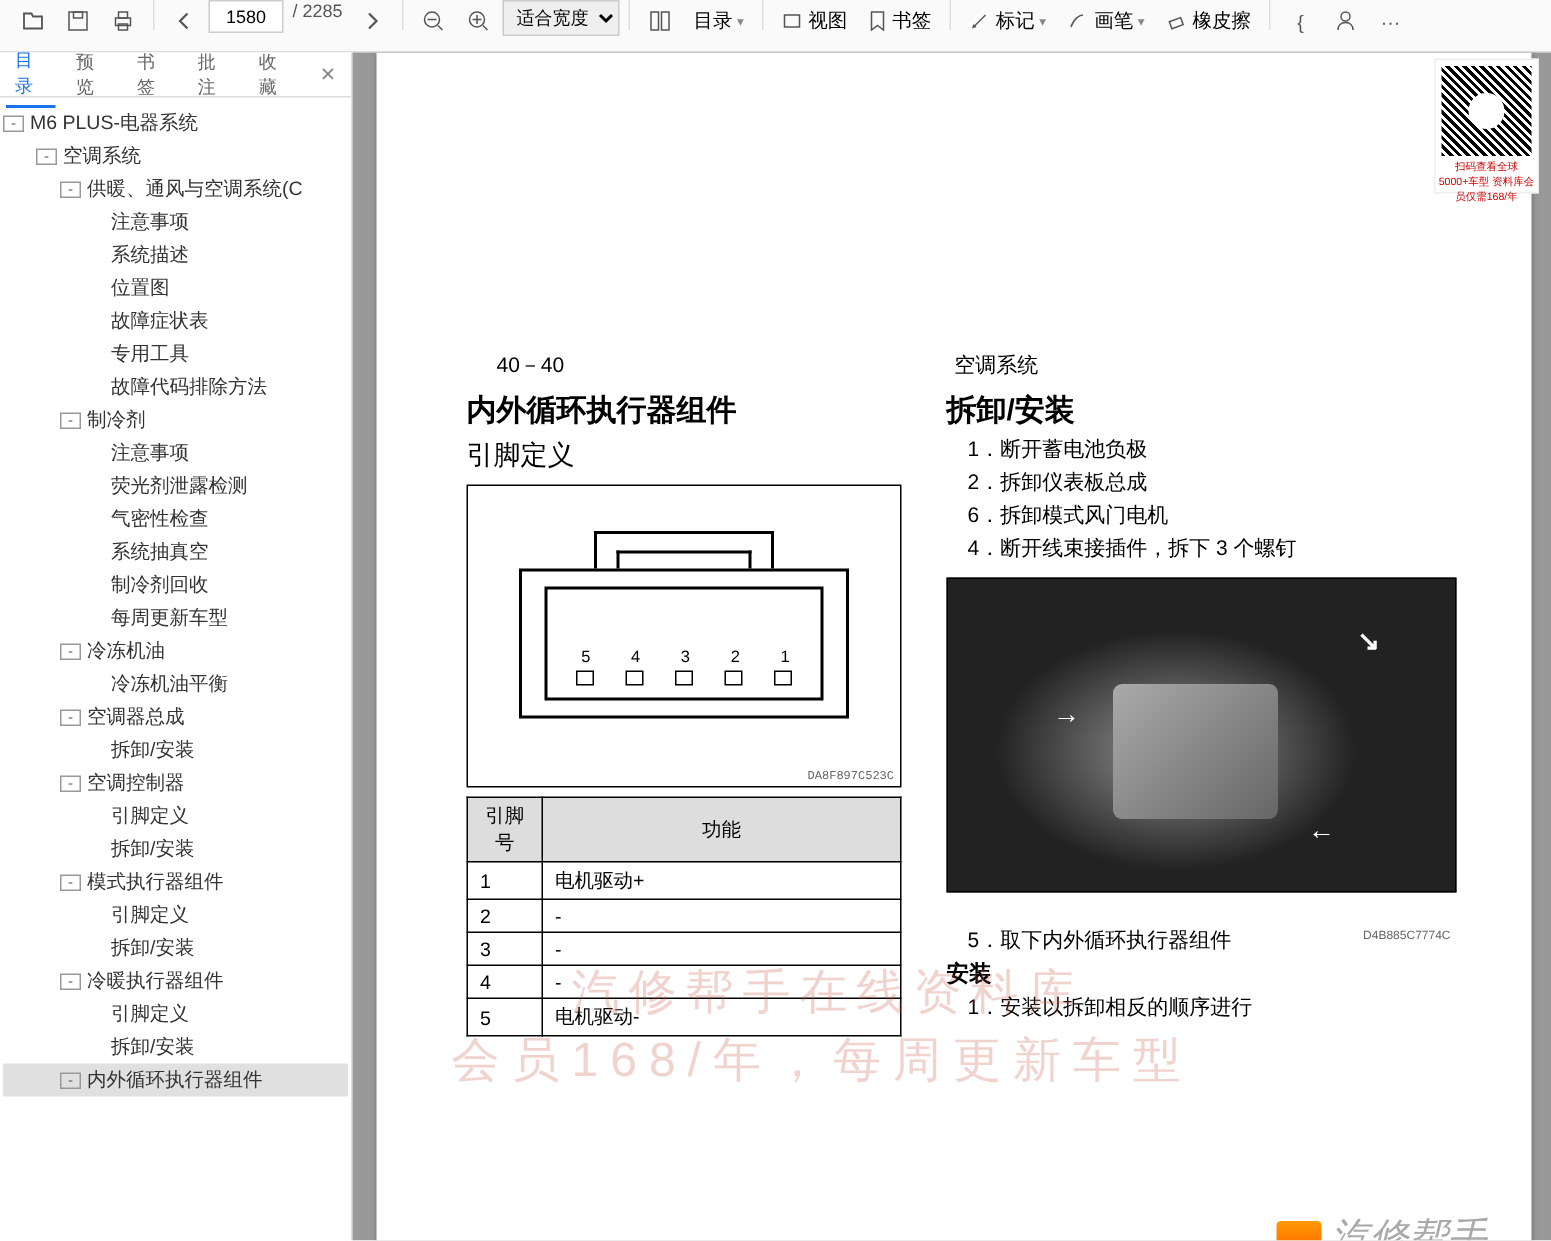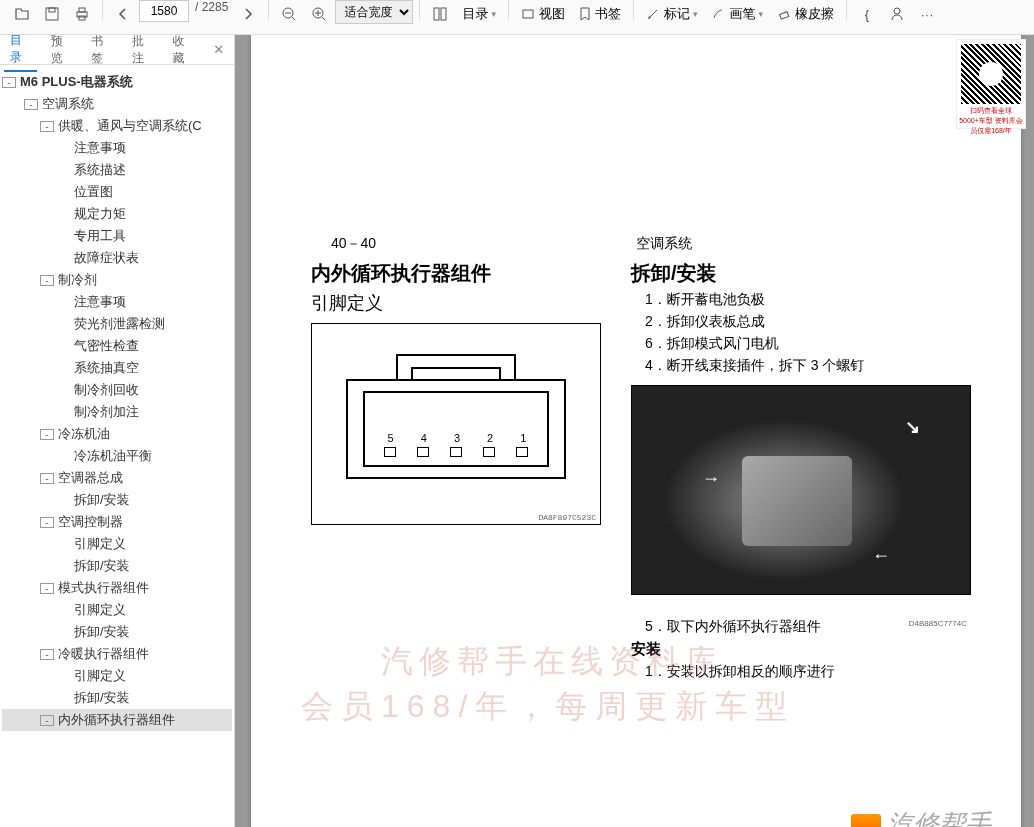--- a/index.html
+++ b/index.html
@@ -18,21 +18,21 @@
 .side-tabs { display: flex; height: 30px; border-bottom: 1px solid #ddd; align-items: center; padding: 0 4px; gap: 8px; }
 .side-tab { font-size: 12px; color: #666; cursor: pointer; padding: 4px 6px; }
 .side-tab.active { color: #1a73e8; border-bottom: 2px solid #1a73e8; }
 .side-close { margin-left: auto; cursor: pointer; color: #888; padding: 0 6px; }
 .tree { flex: 1; overflow-y: auto; padding: 6px 2px; font-size: 13px; }
 .tree-item { display: flex; align-items: center; padding: 2px 0; cursor: pointer; white-space: nowrap; }
 .tree-item.sel { background: #e0e0e0; }
 .tree-toggle { width: 14px; text-align: center; font-size: 10px; color: #666; border: 1px solid #999; line-height: 10px; height: 11px; margin-right: 4px; }
 .tree-spacer { display: inline-block; }
 .tree-label { color: #333; }
-.tree-root { color: #333; font-weight: bold; }
+.tree-root { color: #333; font-weight: normal; }
 .doc-area { flex: 1; background: #999; position: relative; overflow: hidden; }
 .page { position: absolute; left: 16px; top: 0; width: 770px; height: 827px; background: #fff; box-shadow: 0 0 4px rgba(0,0,0,0.3); }
 .page-content { padding: 0; position: relative; height: 100%; }
 .doc-header { position: absolute; top: 200px; left: 80px; right: 40px; display: flex; font-size: 14px; }
 .doc-htitle { margin-left: 260px; }
 .doc-body { position: absolute; top: 225px; left: 40px; right: 30px; display: flex; gap: 30px; }
 .col-left { width: 310px; }
 .col-right { flex: 1; }
 .sec-title { font-size: 20px; font-weight: bold; margin-bottom: 4px; }
 .sub-title { font-size: 18px; margin-bottom: 8px; }
@@ -212,31 +212,31 @@
             <span class="tree-label">系统描述</span>
           </div>
           <div class="tree-item">
             <span class="tree-spacer" style="width:54px"></span>
             <span style="width:18px;display:inline-block"></span>
             <span class="tree-label">位置图</span>
           </div>
           <div class="tree-item">
             <span class="tree-spacer" style="width:54px"></span>
             <span style="width:18px;display:inline-block"></span>
-            <span class="tree-label">规定力矩</span>
+            <span class="tree-label">故障症状表</span>
           </div>
           <div class="tree-item">
             <span class="tree-spacer" style="width:54px"></span>
             <span style="width:18px;display:inline-block"></span>
             <span class="tree-label">专用工具</span>
           </div>
           <div class="tree-item">
             <span class="tree-spacer" style="width:54px"></span>
             <span style="width:18px;display:inline-block"></span>
-            <span class="tree-label">故障症状表</span>
+            <span class="tree-label">故障代码排除方法</span>
           </div>
           <div class="tree-item">
             <span class="tree-spacer" style="width:38px"></span>
             <span class="tree-toggle">-</span>
             <span class="tree-label">制冷剂</span>
           </div>
           <div class="tree-item">
             <span class="tree-spacer" style="width:54px"></span>
             <span style="width:18px;display:inline-block"></span>
             <span class="tree-label">注意事项</span>
@@ -257,21 +257,21 @@
             <span class="tree-label">系统抽真空</span>
           </div>
           <div class="tree-item">
             <span class="tree-spacer" style="width:54px"></span>
             <span style="width:18px;display:inline-block"></span>
             <span class="tree-label">制冷剂回收</span>
           </div>
           <div class="tree-item">
             <span class="tree-spacer" style="width:54px"></span>
             <span style="width:18px;display:inline-block"></span>
-            <span class="tree-label">制冷剂加注</span>
+            <span class="tree-label">每周更新车型</span>
           </div>
           <div class="tree-item">
             <span class="tree-spacer" style="width:38px"></span>
             <span class="tree-toggle">-</span>
             <span class="tree-label">冷冻机油</span>
           </div>
           <div class="tree-item">
             <span class="tree-spacer" style="width:54px"></span>
             <span style="width:18px;display:inline-block"></span>
             <span class="tree-label">冷冻机油平衡</span>
@@ -390,20 +390,50 @@
                         <div class="pin-num">2</div>
                       </div>
                       <div class="pin">
                         <div class="pin-num">1</div>
                       </div>
                     </div>
                 </div>
               </div>
               <div class="diagram-code">DA8F897C523C</div>
             </div>
+            <table class="pin-table">
+              <thead>
+                  <tr>
+                    <th>引脚号</th>
+                    <th>功能</th>
+                  </tr>
+                </thead>
+              <tbody id="pin-rows">
+                  <tr>
+                    <td>1</td>
+                    <td>电机驱动+</td>
+                  </tr>
+                  <tr>
+                    <td>2</td>
+                    <td>-</td>
+                  </tr>
+                  <tr>
+                    <td>3</td>
+                    <td>-</td>
+                  </tr>
+                  <tr>
+                    <td>4</td>
+                    <td>-</td>
+                  </tr>
+                  <tr>
+                    <td>5</td>
+                    <td>电机驱动-</td>
+                  </tr>
+                </tbody>
+            </table>
           </div>
 
           <div class="col-right">
             <div class="sec-title">拆卸/安装</div>
             <ul class="step-list" id="steps1">
                 <li>1．断开蓄电池负极</li>
                 <li>2．拆卸仪表板总成</li>
                 <li>6．拆卸模式风门电机</li>
                 <li>4．断开线束接插件，拆下 3 个螺钉</li>
               </ul>

